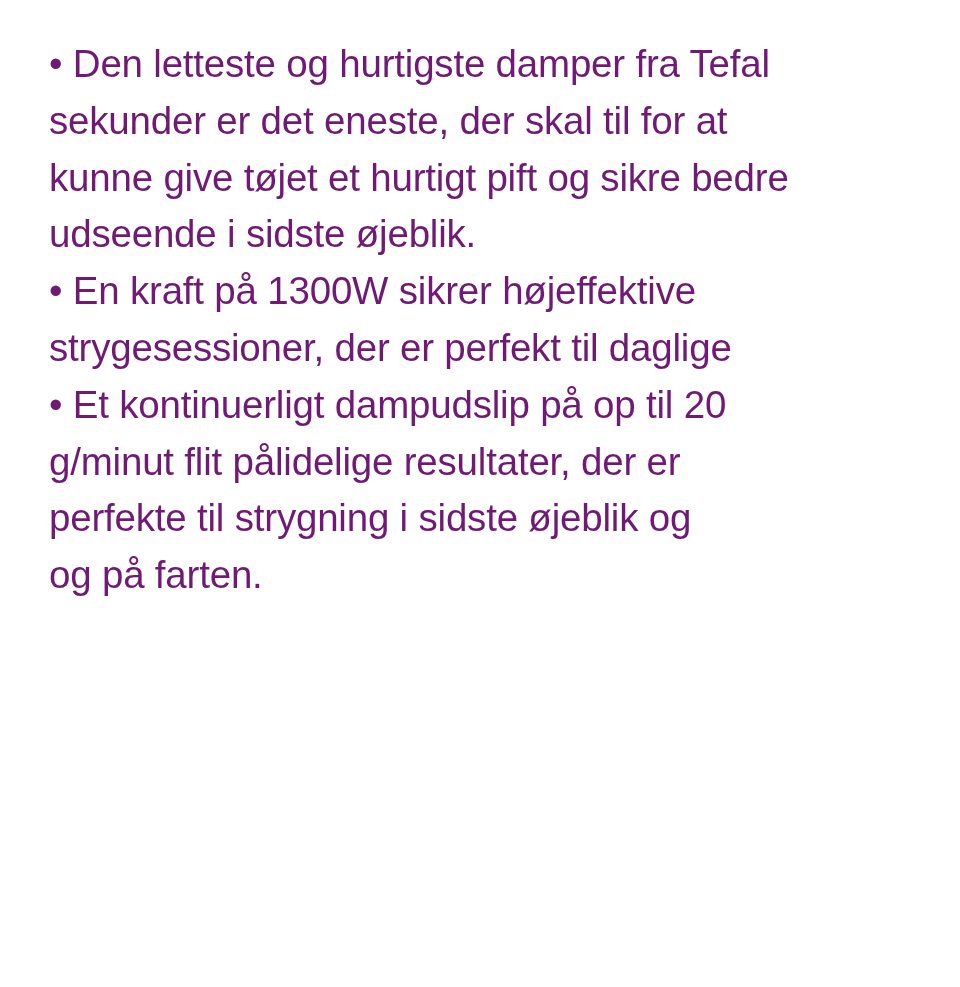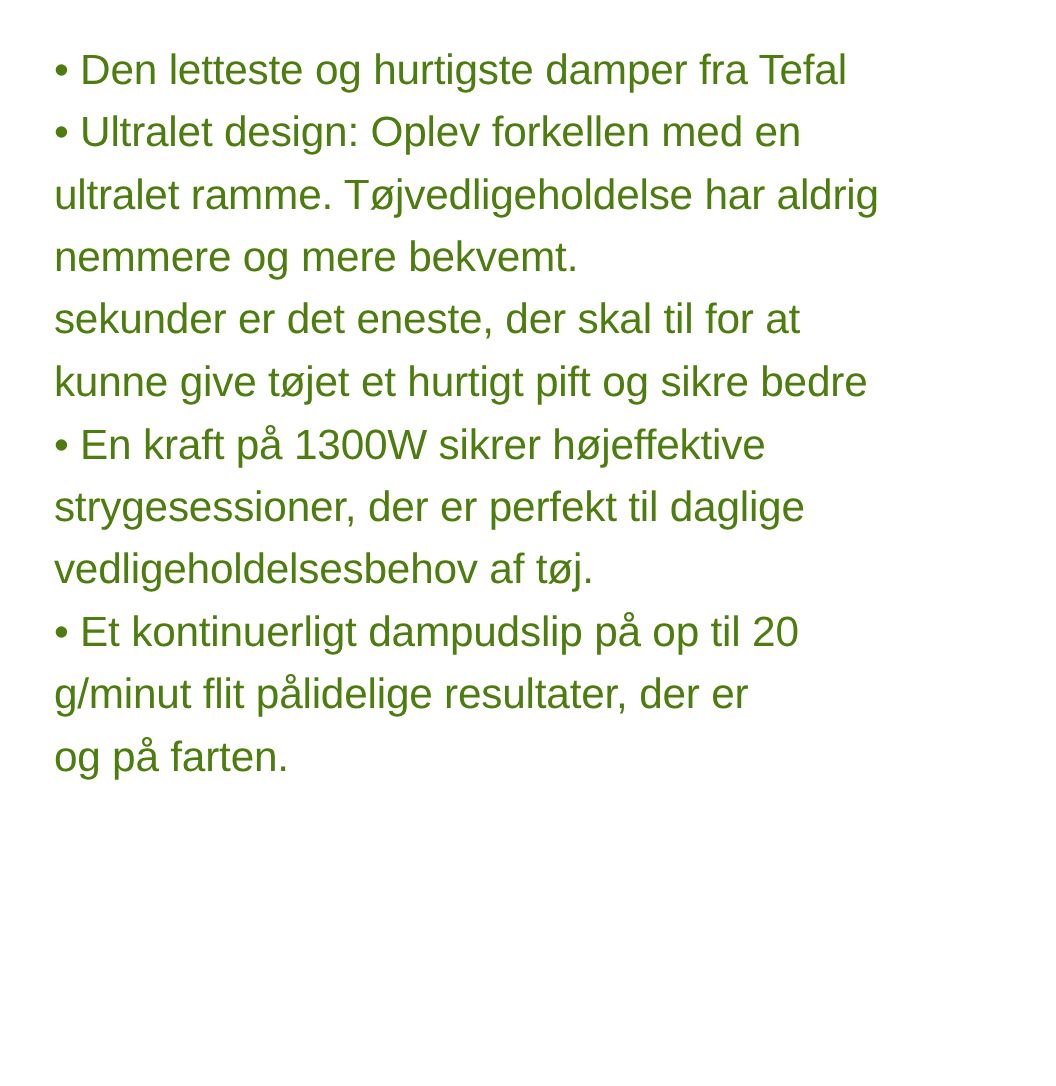--- a/index.html
+++ b/index.html
@@ -13,47 +13,43 @@
       overflow: hidden;
     }
     .content {
       position: absolute;
       left: 49px;
       top: 36px;
       width: 880px;
       font-family: "Liberation Sans", sans-serif;
       font-size: 38.5px;
       line-height: 56.8px;
-      color: #4d7c0f;
+      color: #701a75;
       letter-spacing: -0.2px;
     }
     .line {
       white-space: nowrap;
       height: 56.8px;
     }
   </style>
 </head>
 <body>
 
 <div class="content">
   <div>
     <div class="line">• Den letteste og hurtigste damper fra Tefal</div>
   </div>
   <div>
-    <div class="line">• Ultralet design: Oplev forkellen med en</div>
-    <div class="line">ultralet ramme. Tøjvedligeholdelse har aldrig</div>
-    <div class="line">nemmere og mere bekvemt.</div>
-  </div>
-  <div>
     <div class="line">sekunder er det eneste, der skal til for at</div>
     <div class="line">kunne give tøjet et hurtigt pift og sikre bedre</div>
+    <div class="line">udseende i sidste øjeblik.</div>
   </div>
   <div>
     <div class="line">• En kraft på 1300W sikrer højeffektive</div>
     <div class="line">strygesessioner, der er perfekt til daglige</div>
-    <div class="line">vedligeholdelsesbehov af tøj.</div>
   </div>
   <div>
     <div class="line">• Et kontinuerligt dampudslip på op til 20</div>
     <div class="line">g/minut flit pålidelige resultater, der er</div>
+    <div class="line">perfekte til strygning i sidste øjeblik og</div>
     <div class="line">og på farten.</div>
   </div>
 </div>
 
 </body></html>

